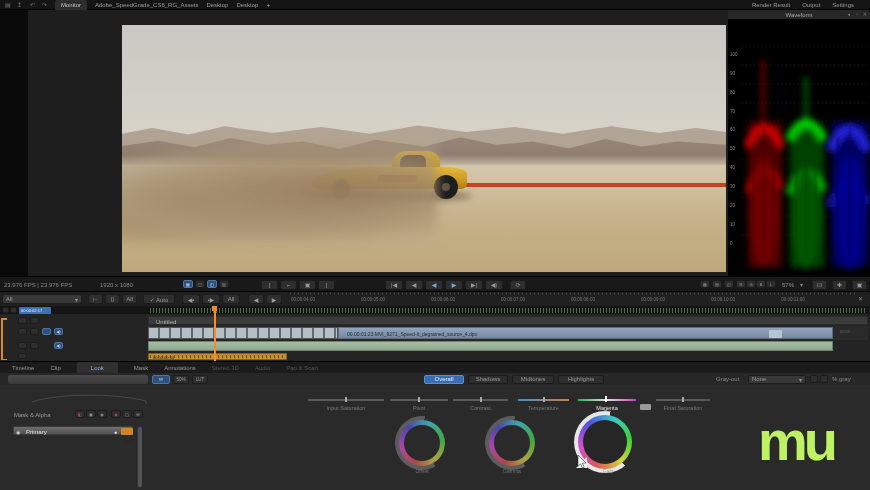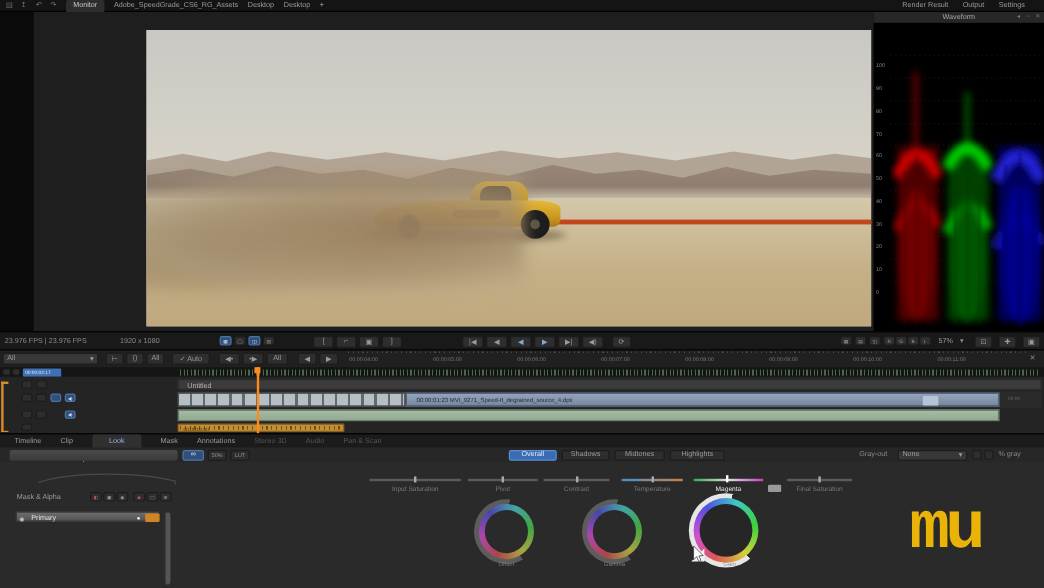--- a/index.html
+++ b/index.html
@@ -495,16 +495,16 @@
       <div class="hue" style="opacity:1;background:conic-gradient(from 200deg,#e05555,#d050d0,#5050e0,#40c8c8,#3ad23a,#d2d23a,#e05555);"></div>
       <div class="core" style="background:#262626;"></div>
       <div class="ab" style="left:2px;top:46px;width:0;height:0;border-right:11px solid #f2f2f2;border-top:11px solid transparent;"></div>
     </div>
     <span class="ab tt" style="left:608px;top:84px;transform:translateX(-50%);color:#999;">Gain</span>
 
     <svg class="ab" width="10" height="14" viewBox="0 0 10 14" style="left:577px;top:70px;z-index:9;">
       <path d="M1,0 L1,11.5 L3.6,8.8 L5.4,13 L7.2,12.2 L5.4,8.2 L9,8 Z" fill="#fff" stroke="#333" stroke-width="0.6"></path>
     </svg>
 
-    <span class="ab" style="left:758px;top:28px;font-family:Liberation Mono, monospace;font-weight:bold;font-size:56px;line-height:1;color:#eab308;letter-spacing:-4px;">mu</span>
+    <span class="ab" style="left:758px;top:28px;font-family:Liberation Sans, sans-serif;font-weight:bold;font-size:56px;line-height:1;color:#bef264;letter-spacing:-4px;">mu</span>
   </div>
 
 </div>
 
 </body></html>

